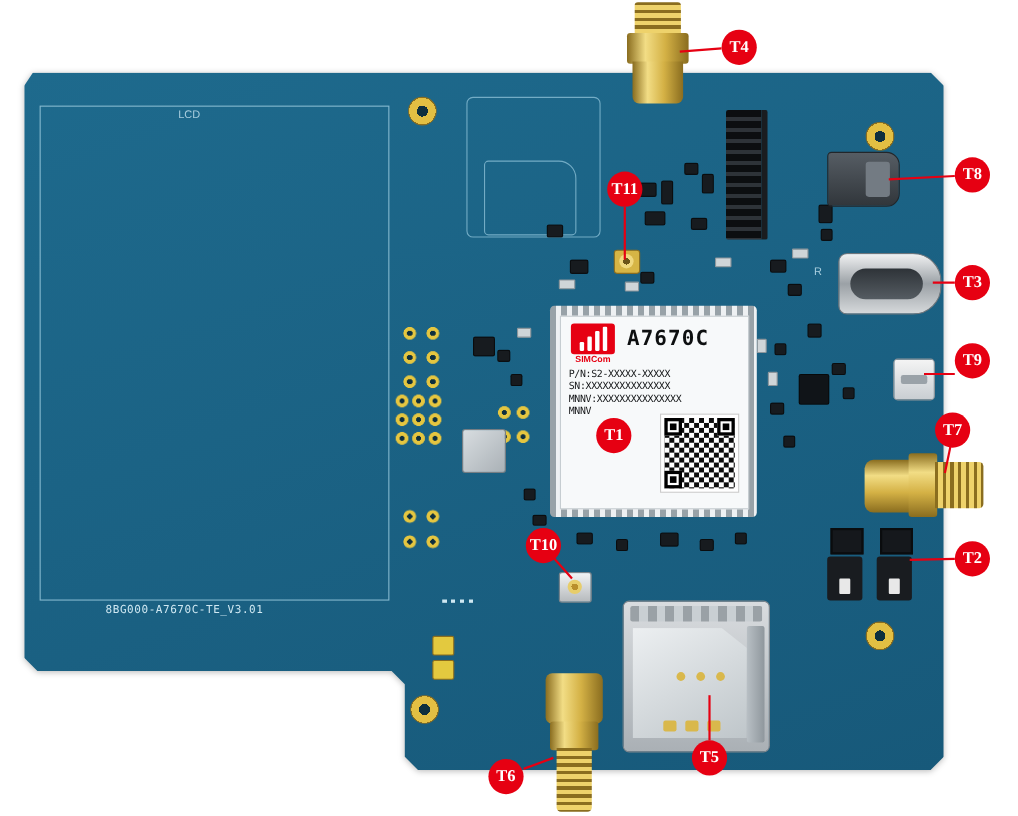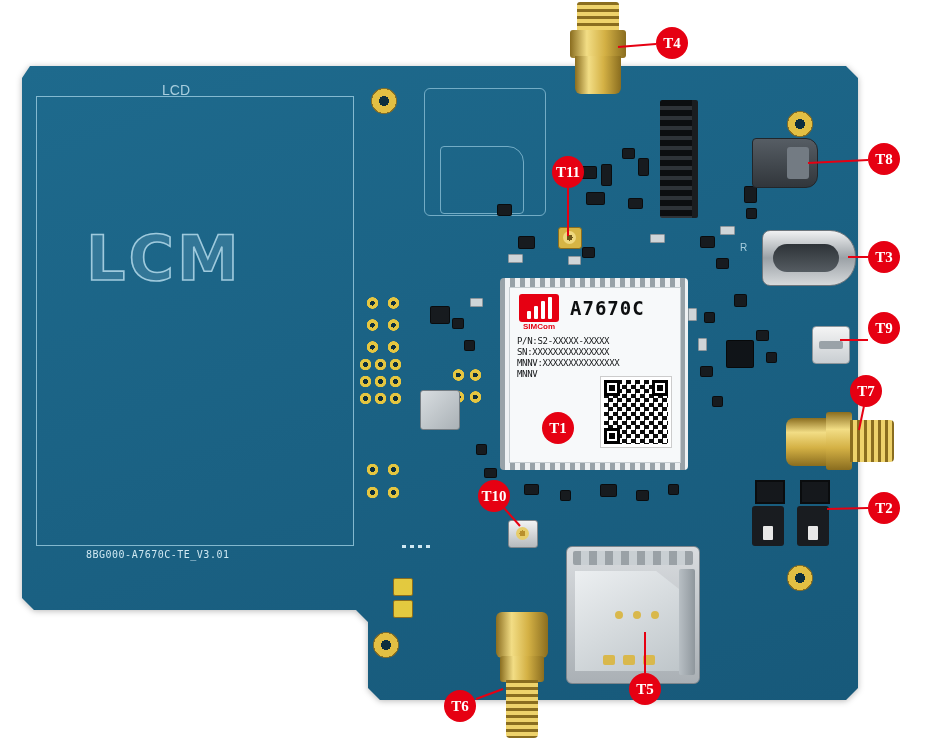--- a/index.html
+++ b/index.html
@@ -14,21 +14,21 @@
                          358px 634px,346px 622px,346px 556px,334px 544px,12px 544px,0px 532px);}
   .hole{position:absolute;width:26px;height:26px;border-radius:50%;
         background:radial-gradient(circle,#0e2f3e 0 5px,#e2bf43 5px 12px,#8a6d1f 12px 13px);}
   
   .silk{position:absolute;color:#a8cede;}
   .lcd-frame{position:absolute;left:36px;top:96px;width:316px;height:448px;
              border:1.5px solid rgba(150,200,220,.85);}
   .lcm{position:absolute;left:86px;top:222px;font-size:62px;font-weight:bold;letter-spacing:3px;
        color:rgba(159,202,221,.18);-webkit-text-stroke:1.6px #9fcadd;
        font-family:"DejaVu Sans",sans-serif;}
-  .ver{position:absolute;left:86px;top:549px;font-family:"DejaVu Sans Mono",monospace;
+  .ver{position:absolute;left:96px;top:549px;font-family:"DejaVu Sans Mono",monospace;
        font-size:10px;color:#cfe8f2;letter-spacing:.5px;}
   .sd-outline{position:absolute;border:1.5px solid rgba(130,185,208,.85);}
   .silk-dash{position:absolute;height:3px;
              background:repeating-linear-gradient(90deg,#cfe8f2 0 4px,transparent 4px 8px);}
   
   .c-dark{position:absolute;background:#171b1f;border:1px solid rgba(0,0,0,.55);border-radius:2px;}
   .c-lite{position:absolute;background:#cfd5d8;border:1px solid #8d969c;border-radius:1px;}
   .pad-grid{position:absolute;
             background-image:radial-gradient(circle,#0e2f3e 0 2.5px,#e5c640 2.5px 5.5px,rgba(0,0,0,0) 6px);}
   .pad-sq{position:absolute;width:18px;height:16px;background:#e3c93f;border:1px solid #8a6d1f;border-radius:2px;}
@@ -71,22 +71,21 @@
   <div class="pcb-wrap">
     <div class="pcb"></div>
   </div>
 
   <div class="hole" style="left:371px;top:88px"></div>
   <div class="hole" style="left:787px;top:111px"></div>
   <div class="hole" style="left:787px;top:565px"></div>
   <div class="hole" style="left:373px;top:632px"></div>
 
   <div class="lcd-frame"></div>
-  <div class="silk" style="left:162px;top:82px;font-size:14px">LCD</div>
-  <div class="lcm">LCM</div>
+  <div class="silk" style="left:162px;top:99px;font-size:10px">LCD</div>
   <div class="ver">8BG000-A7670C-TE_V3.01</div>
   <div class="silk" style="left:740px;top:242px;font-size:10px">R</div>
 
   <div class="sd-outline" style="left:424px;top:88px;width:120px;height:126px;border-radius:6px"></div>
   <div class="sd-outline" style="left:440px;top:146px;width:82px;height:66px;border-radius:4px 16px 4px 4px"></div>
   <div class="silk-dash" style="left:402px;top:545px;width:28px"></div>
 
   <div class="pad-grid" style="left:362px;top:292px;width:42px;height:66px;background-size:21px 22px"></div>
   <div class="pad-grid" style="left:358px;top:356px;width:45px;height:51px;background-size:15px 17px"></div>
   <div class="pad-grid" style="left:362px;top:458px;width:42px;height:46px;background-size:21px 23px"></div>
@@ -240,21 +239,21 @@
       <line x1="868" y1="257" x2="848" y2="257"></line>
       <line x1="868" y1="340" x2="840" y2="340"></line>
       <line x1="864" y1="406" x2="859" y2="430"></line>
       <line x1="868" y1="508" x2="827" y2="509"></line>
       <line x1="504" y1="508" x2="520" y2="526"></line>
       <line x1="645" y1="673" x2="645" y2="632"></line>
       <line x1="476" y1="699" x2="503" y2="689"></line>
     </g>
   </svg>
 
-  <div class="marker" style="left:542px;top:412px">T1</div>
+  <div class="marker" style="left:542px;top:380px">T1</div>
   <div class="marker" style="left:868px;top:492px">T2</div>
   <div class="marker" style="left:868px;top:241px">T3</div>
   <div class="marker" style="left:656px;top:27px">T4</div>
   <div class="marker" style="left:629px;top:673px">T5</div>
   <div class="marker" style="left:444px;top:690px">T6</div>
   <div class="marker" style="left:850px;top:375px">T7</div>
   <div class="marker" style="left:868px;top:143px">T8</div>
   <div class="marker" style="left:868px;top:312px">T9</div>
   <div class="marker" style="left:478px;top:480px">T10</div>
   <div class="marker" style="left:552px;top:156px">T11</div>

